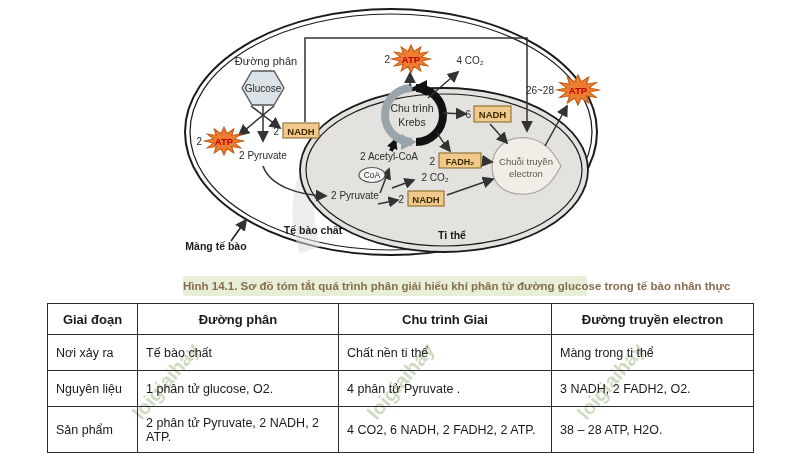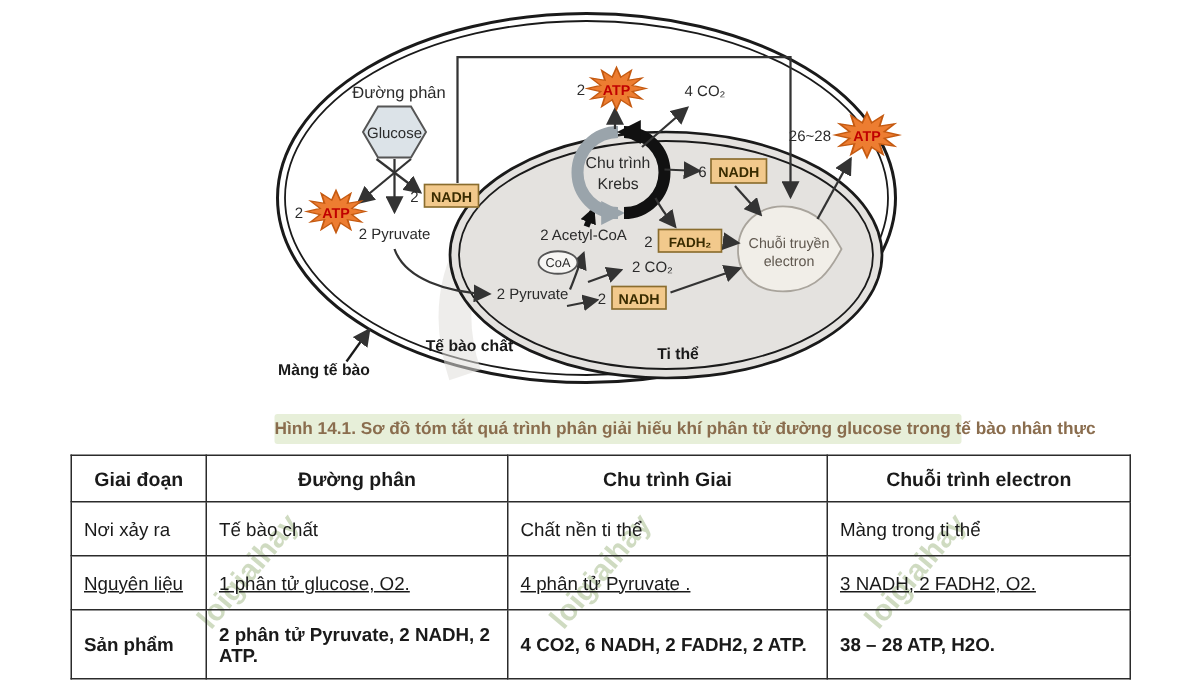--- a/index.html
+++ b/index.html
@@ -1,28 +1,28 @@
 <!DOCTYPE html>
 <html style="--atp_star: #ED7D31; --atp_star_edge: #C55A11; --atp_text: #C00000; --cofactor_box: #F2C98C; --cofactor_border: #8A6D2E; --caption_bg: #E7EFD9; --caption_text: #8A6D4E; --mito_fill: #E4E2DF; --krebs_gray: #9AA4AB; --watermark: #A9BE90;"><head>
 <meta charset="utf-8">
 <style>
   html,body{margin:0;padding:0;background:#fff;}
   .page{position:relative;width:800px;height:457px;background:#fff;overflow:hidden;
         font-family:"Liberation Sans",sans-serif;color:#1a1a1a;}
   .diagram-svg{position:absolute;left:0;top:0;}
-  .caption{position:absolute;left:183px;top:276px;width:458px;height:20px;
+  .caption{position:absolute;left:183px;top:276px;width:404px;height:20px;
            background:var(--caption_bg);color:var(--caption_text);
            font-size:11.5px;font-weight:bold;text-align:center;line-height:20px;
            border-radius:2px;white-space:nowrap;}
   .tbl-wrap{position:absolute;left:47px;top:303px;}
   table{border-collapse:collapse;table-layout:fixed;width:706px;background:transparent;padding-left:40px;}
   td,th{border:1.6px solid #2b2b2b;font-size:12.5px;padding:2px 8px;vertical-align:middle;}
   th{font-weight:bold;text-align:center;height:26px;font-size:13px;}
   td{text-align:left;}
-  tr.r1 td{height:31px;} tr.r2 td{height:31px;text-decoration:underline;} tr.r3 td{height:41px;font-weight:bold;}
+  tr.r1 td{height:31px;} tr.r2 td{height:31px;} tr.r3 td{height:41px;}
   .wm{position:absolute;font-size:20px;font-weight:bold;color:var(--watermark);
       opacity:.55;transform:rotate(-50deg);pointer-events:none;white-space:nowrap;}
   .wm1{left:120px;top:370px;} .wm2{left:355px;top:370px;} .wm3{left:565px;top:370px;}
   text{font-family:"Liberation Sans",sans-serif;}
   .dtext{font-size:10px;fill:#2b2b2b;}
   .dbold{font-weight:bold;fill:#1a1a1a;font-size:10.5px;}
   .boxtext{font-size:9.5px;font-weight:bold;fill:#3a2c00;}
   .startext{font-size:9.5px;font-weight:bold;fill:var(--atp_text);}
   .etctext{font-size:9.5px;fill:#5f574e;}
 </style>
@@ -164,21 +164,21 @@
           <col style="width:90px">
           <col style="width:201px">
           <col style="width:213px">
           <col style="width:202px">
         </colgroup>
       <tbody>
           <tr>
         <th>Giai đoạn</th>
         <th>Đường phân</th>
         <th>Chu trình Giai</th>
-        <th>Chuỗi trình electron</th>
+        <th>Đường truyền electron</th>
       </tr>
       <tr class="r1">
         <td>Nơi xảy ra</td>
         <td>Tế bào chất</td>
         <td>Chất nền ti thể</td>
         <td>Màng trong ti thể</td>
       </tr>
       <tr class="r2">
         <td>Nguyên liệu</td>
         <td>1 phân tử glucose, O2.</td>

